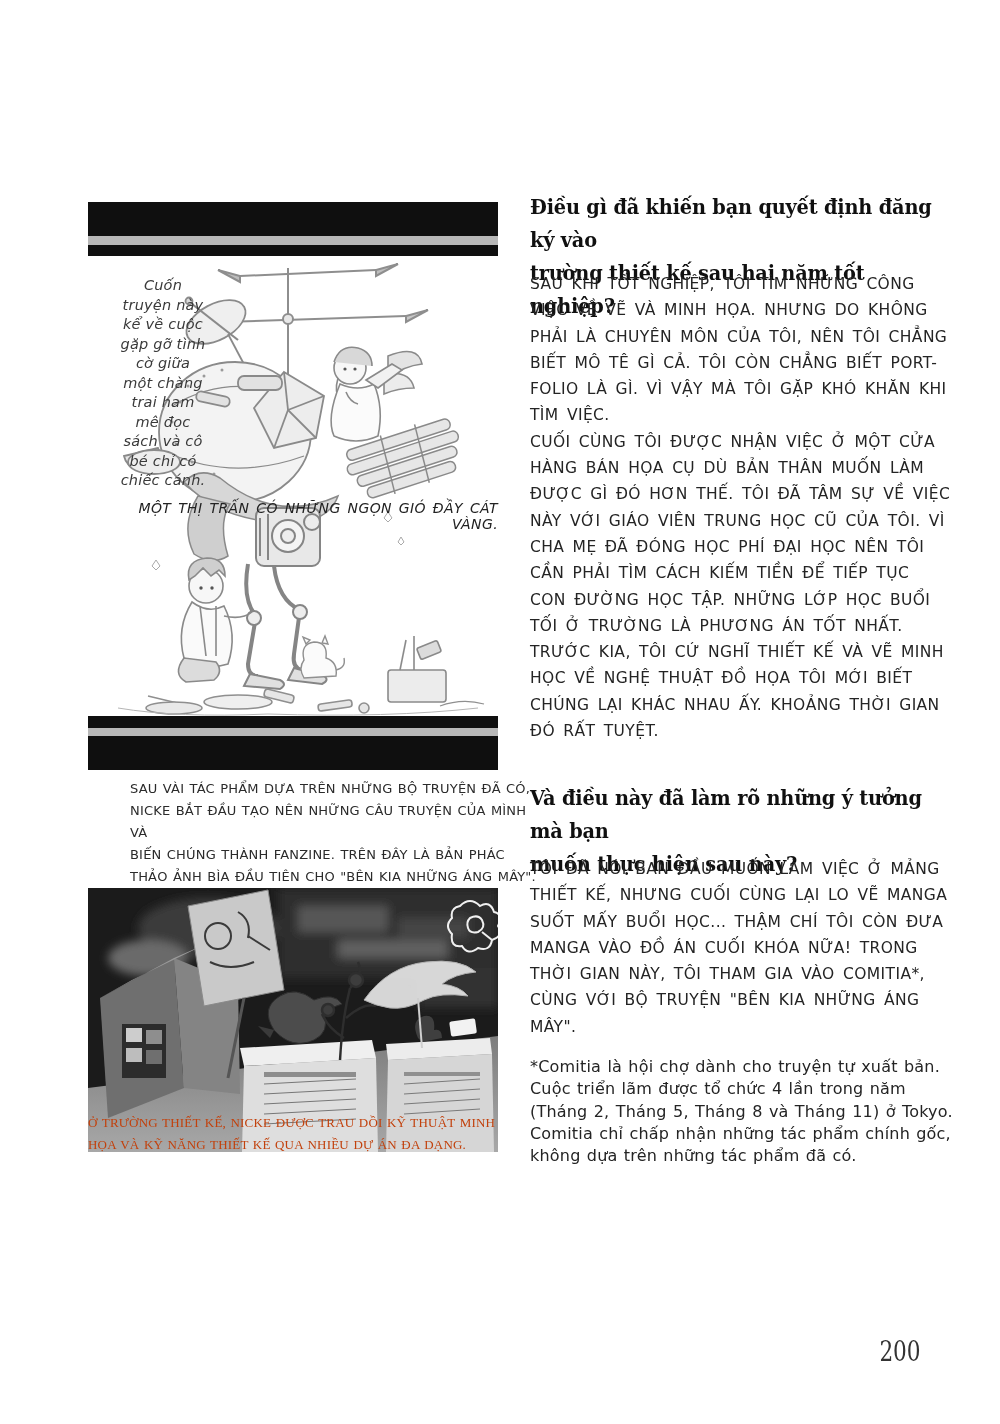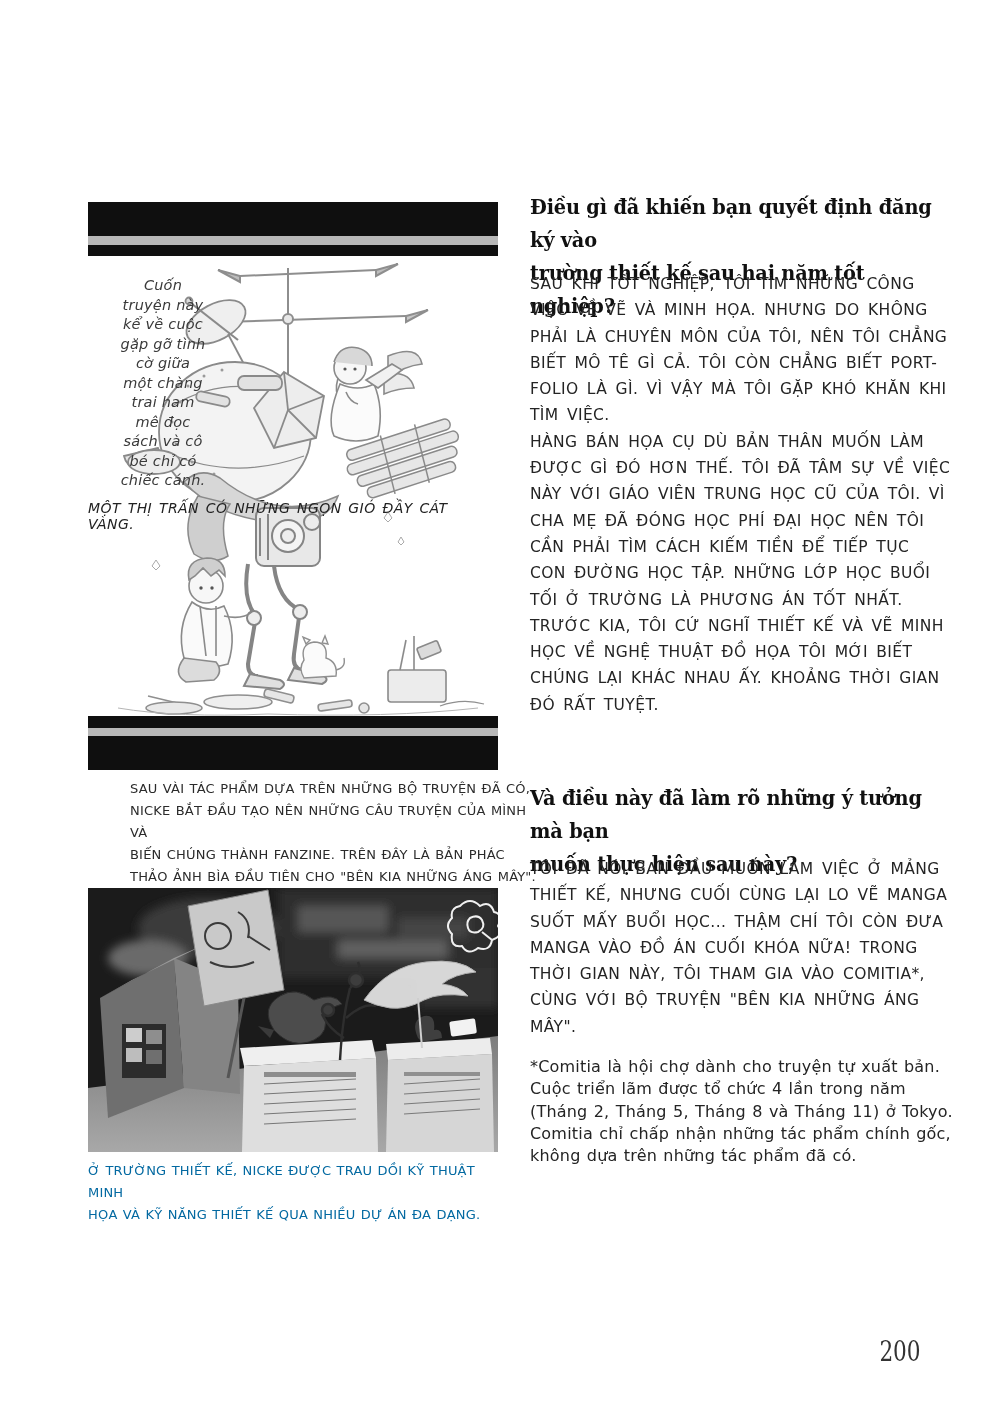--- a/index.html
+++ b/index.html
@@ -16,34 +16,35 @@
   .bar-gray{background:#b8b8b8;}
   .illustration-panel{left:88px;top:256px;width:410px;height:336px;}
   .illustration-panel svg{position:absolute;left:0;top:0;}
   .story-side-caption{
     position:absolute;left:0;top:20px;width:150px;
     font-style:italic;font-size:14.5px;line-height:19.5px;
     text-align:center;color:#3a3a3a;letter-spacing:.2px;
   }
   .illustration-overlay{
     position:absolute;left:0;top:244px;width:100%;
-    text-align:left;font-style:italic;font-size:14px;
+    text-align:right;font-style:italic;font-size:14px;
     letter-spacing:.4px;color:#222;word-spacing:2px;
   }
   .fanzine-caption{
     left:88px;top:778px;width:414px;
     font-size:13px;line-height:22px;letter-spacing:.2px;word-spacing:1px;
     color:#2b2b2b;
     margin-left:42px;
   }
   .photo-frame{left:88px;top:888px;width:410px;height:264px;overflow:hidden;}
   .photo-caption{
-    left:88px;top:1160px;width:414px;
+    left:88px;top:1112px;width:414px;
     font-size:13px;line-height:22px;letter-spacing:.2px;word-spacing:1px;
-    color:#0369a1;
+    color:#c2410c;
+    font-family:Liberation Serif, serif;
   }
   .page-number{
     left:855px;top:1336px;width:90px;text-align:center;
     font-family:"DejaVu Serif",serif;font-size:27px;color:#333;
     transform:scaleX(.8);transform-origin:center top;
   }
   
   .q-heading{
     left:530px;width:445px;
     font-family:"DejaVu Serif",serif;font-weight:bold;
@@ -338,20 +339,21 @@
       <div>trường thiết kế sau hai năm tốt nghiệp?</div>
     </div>
 
   <div class="abs answer" style="top:271px">
       <div>SAU KHI TỐT NGHIỆP, TÔI TÌM NHỮNG CÔNG</div>
       <div>VIỆC VỀ VẼ VÀ MINH HỌA. NHƯNG DO KHÔNG</div>
       <div>PHẢI LÀ CHUYÊN MÔN CỦA TÔI, NÊN TÔI CHẲNG</div>
       <div>BIẾT MÔ TÊ GÌ CẢ. TÔI CÒN CHẲNG BIẾT PORT-</div>
       <div>FOLIO LÀ GÌ. VÌ VẬY MÀ TÔI GẶP KHÓ KHĂN KHI</div>
       <div>TÌM VIỆC.</div>
+      <div>CUỐI CÙNG TÔI ĐƯỢC NHẬN VIỆC Ở MỘT CỬA</div>
       <div>HÀNG BÁN HỌA CỤ DÙ BẢN THÂN MUỐN LÀM</div>
       <div>ĐƯỢC GÌ ĐÓ HƠN THẾ. TÔI ĐÃ TÂM SỰ VỀ VIỆC</div>
       <div>NÀY VỚI GIÁO VIÊN TRUNG HỌC CŨ CỦA TÔI. VÌ</div>
       <div>CHA MẸ ĐÃ ĐÓNG HỌC PHÍ ĐẠI HỌC NÊN TÔI</div>
       <div>CẦN PHẢI TÌM CÁCH KIẾM TIỀN ĐỂ TIẾP TỤC</div>
       <div>CON ĐƯỜNG HỌC TẬP. NHỮNG LỚP HỌC BUỔI</div>
       <div>TỐI Ở TRƯỜNG LÀ PHƯƠNG ÁN TỐT NHẤT.</div>
       <div>TRƯỚC KIA, TÔI CỨ NGHĨ THIẾT KẾ VÀ VẼ MINH</div>
       <div>HỌC VỀ NGHỆ THUẬT ĐỒ HỌA TÔI MỚI BIẾT</div>
       <div>CHÚNG LẠI KHÁC NHAU ẤY. KHOẢNG THỜI GIAN</div>

